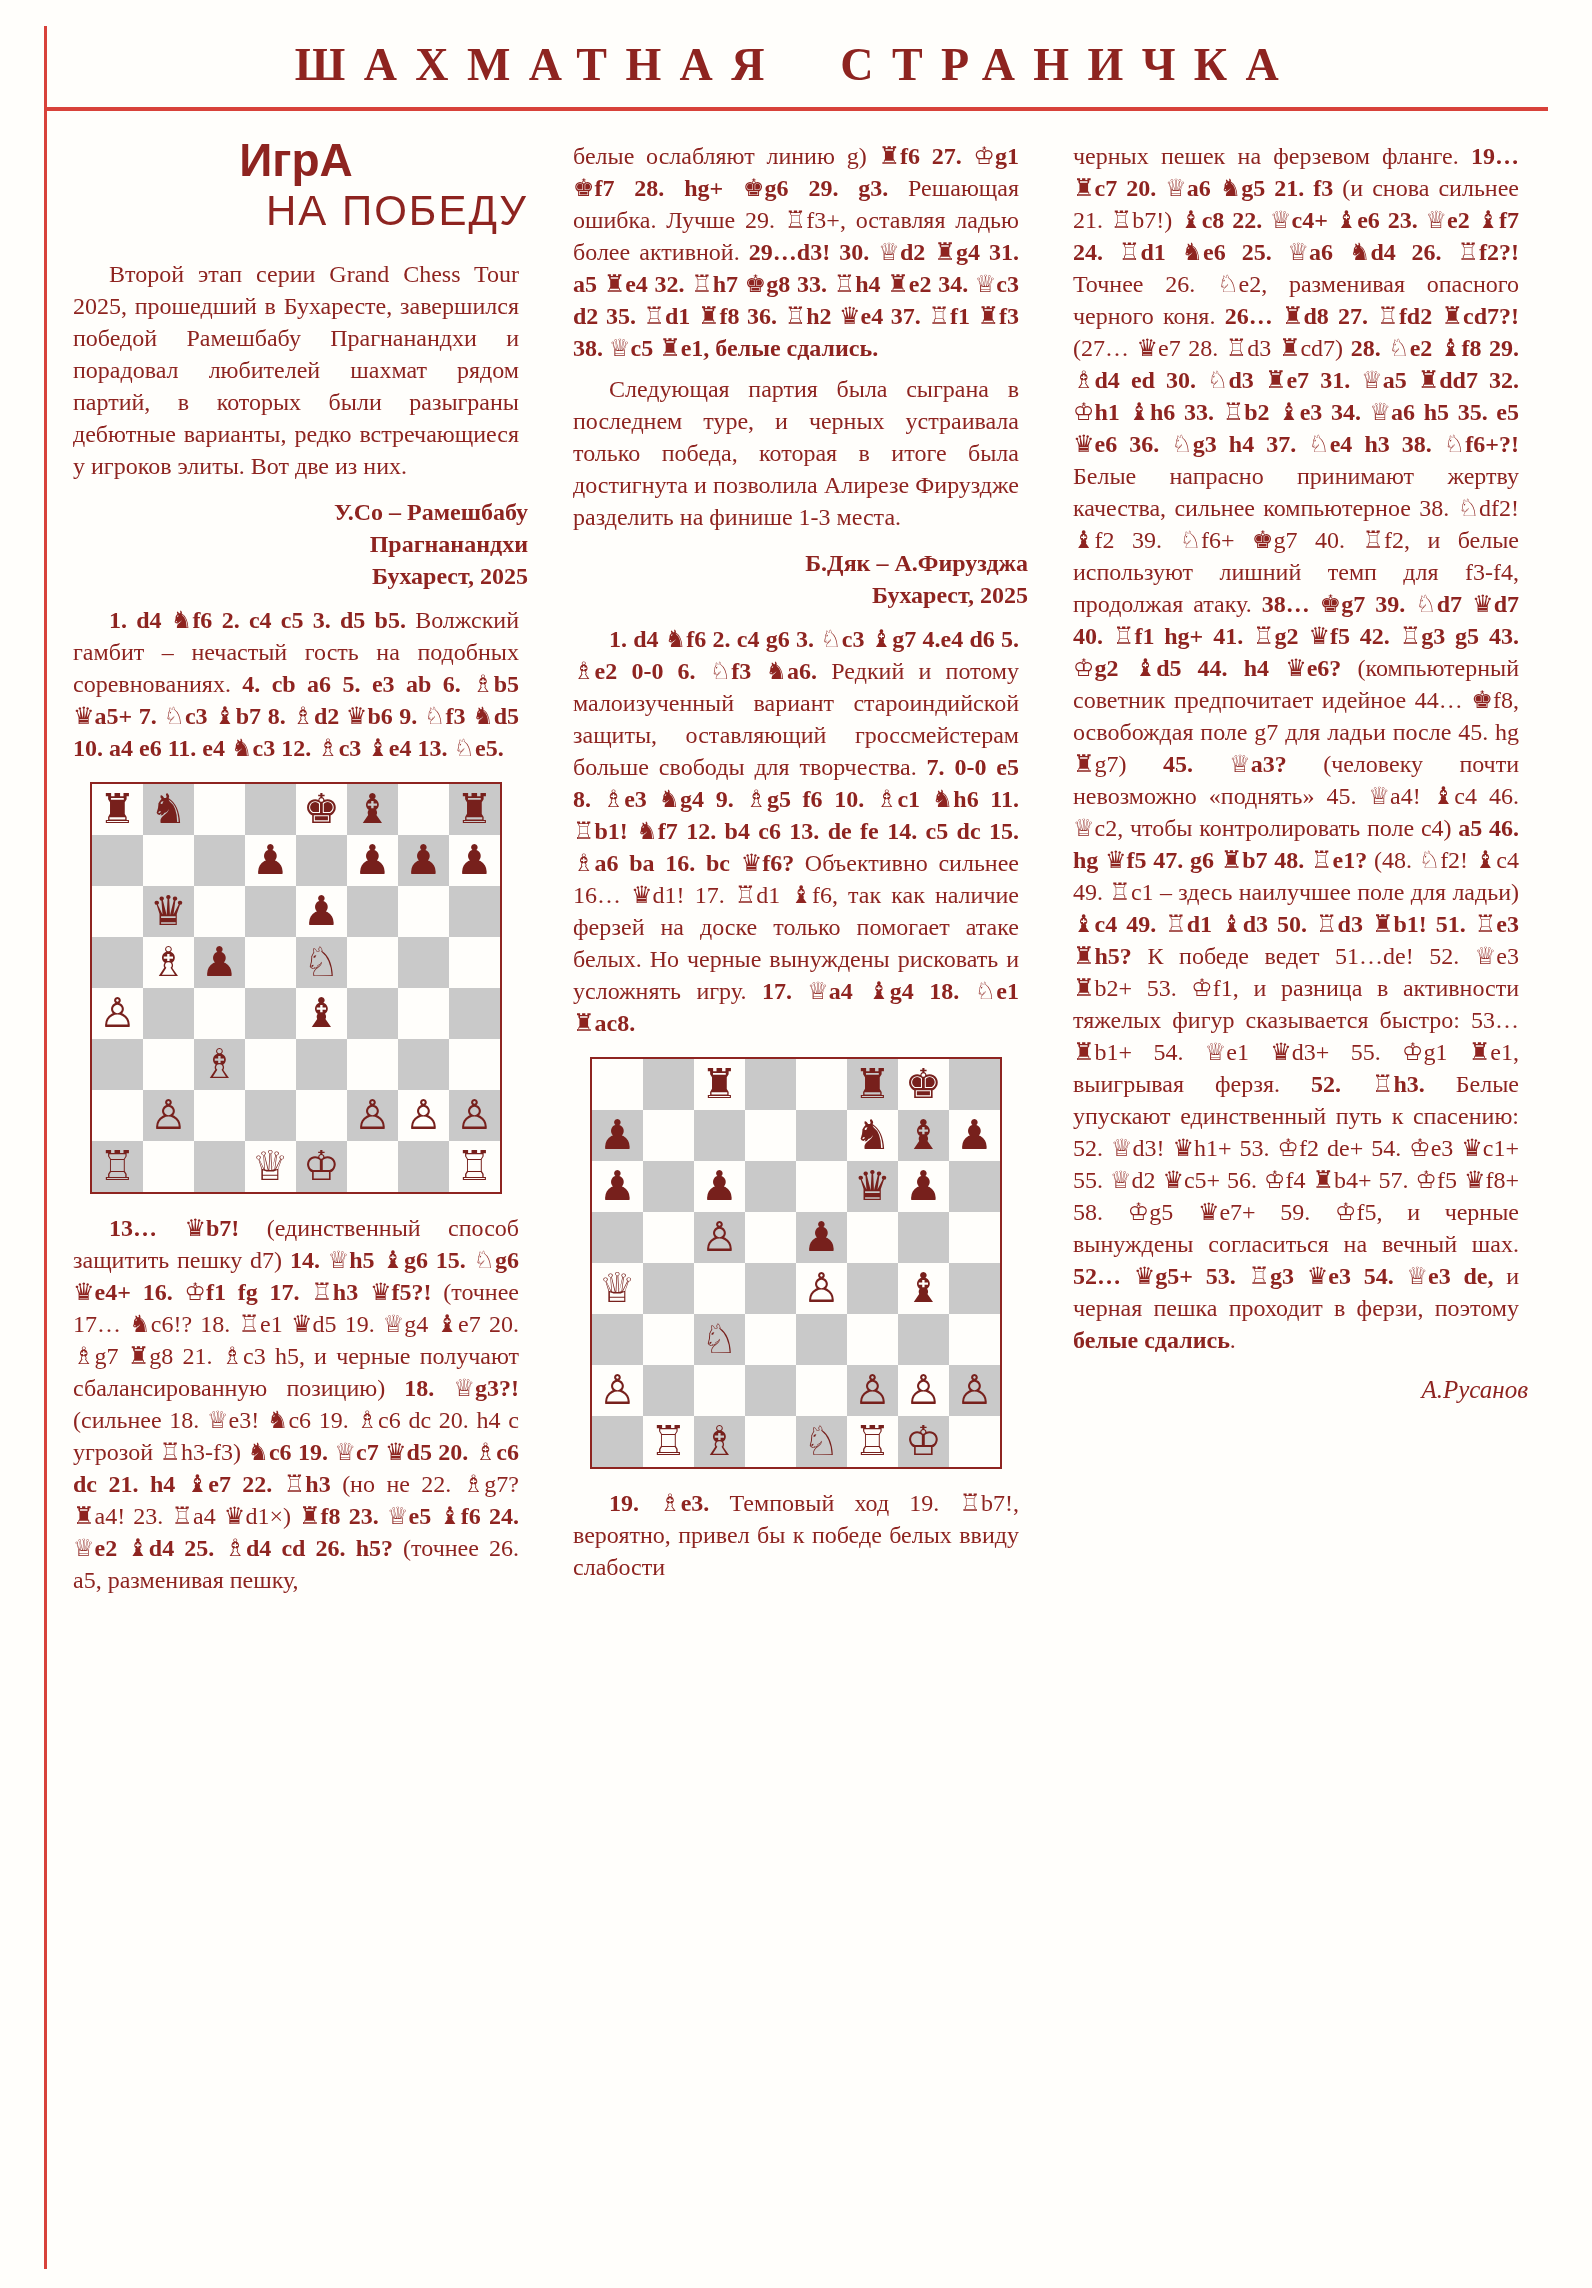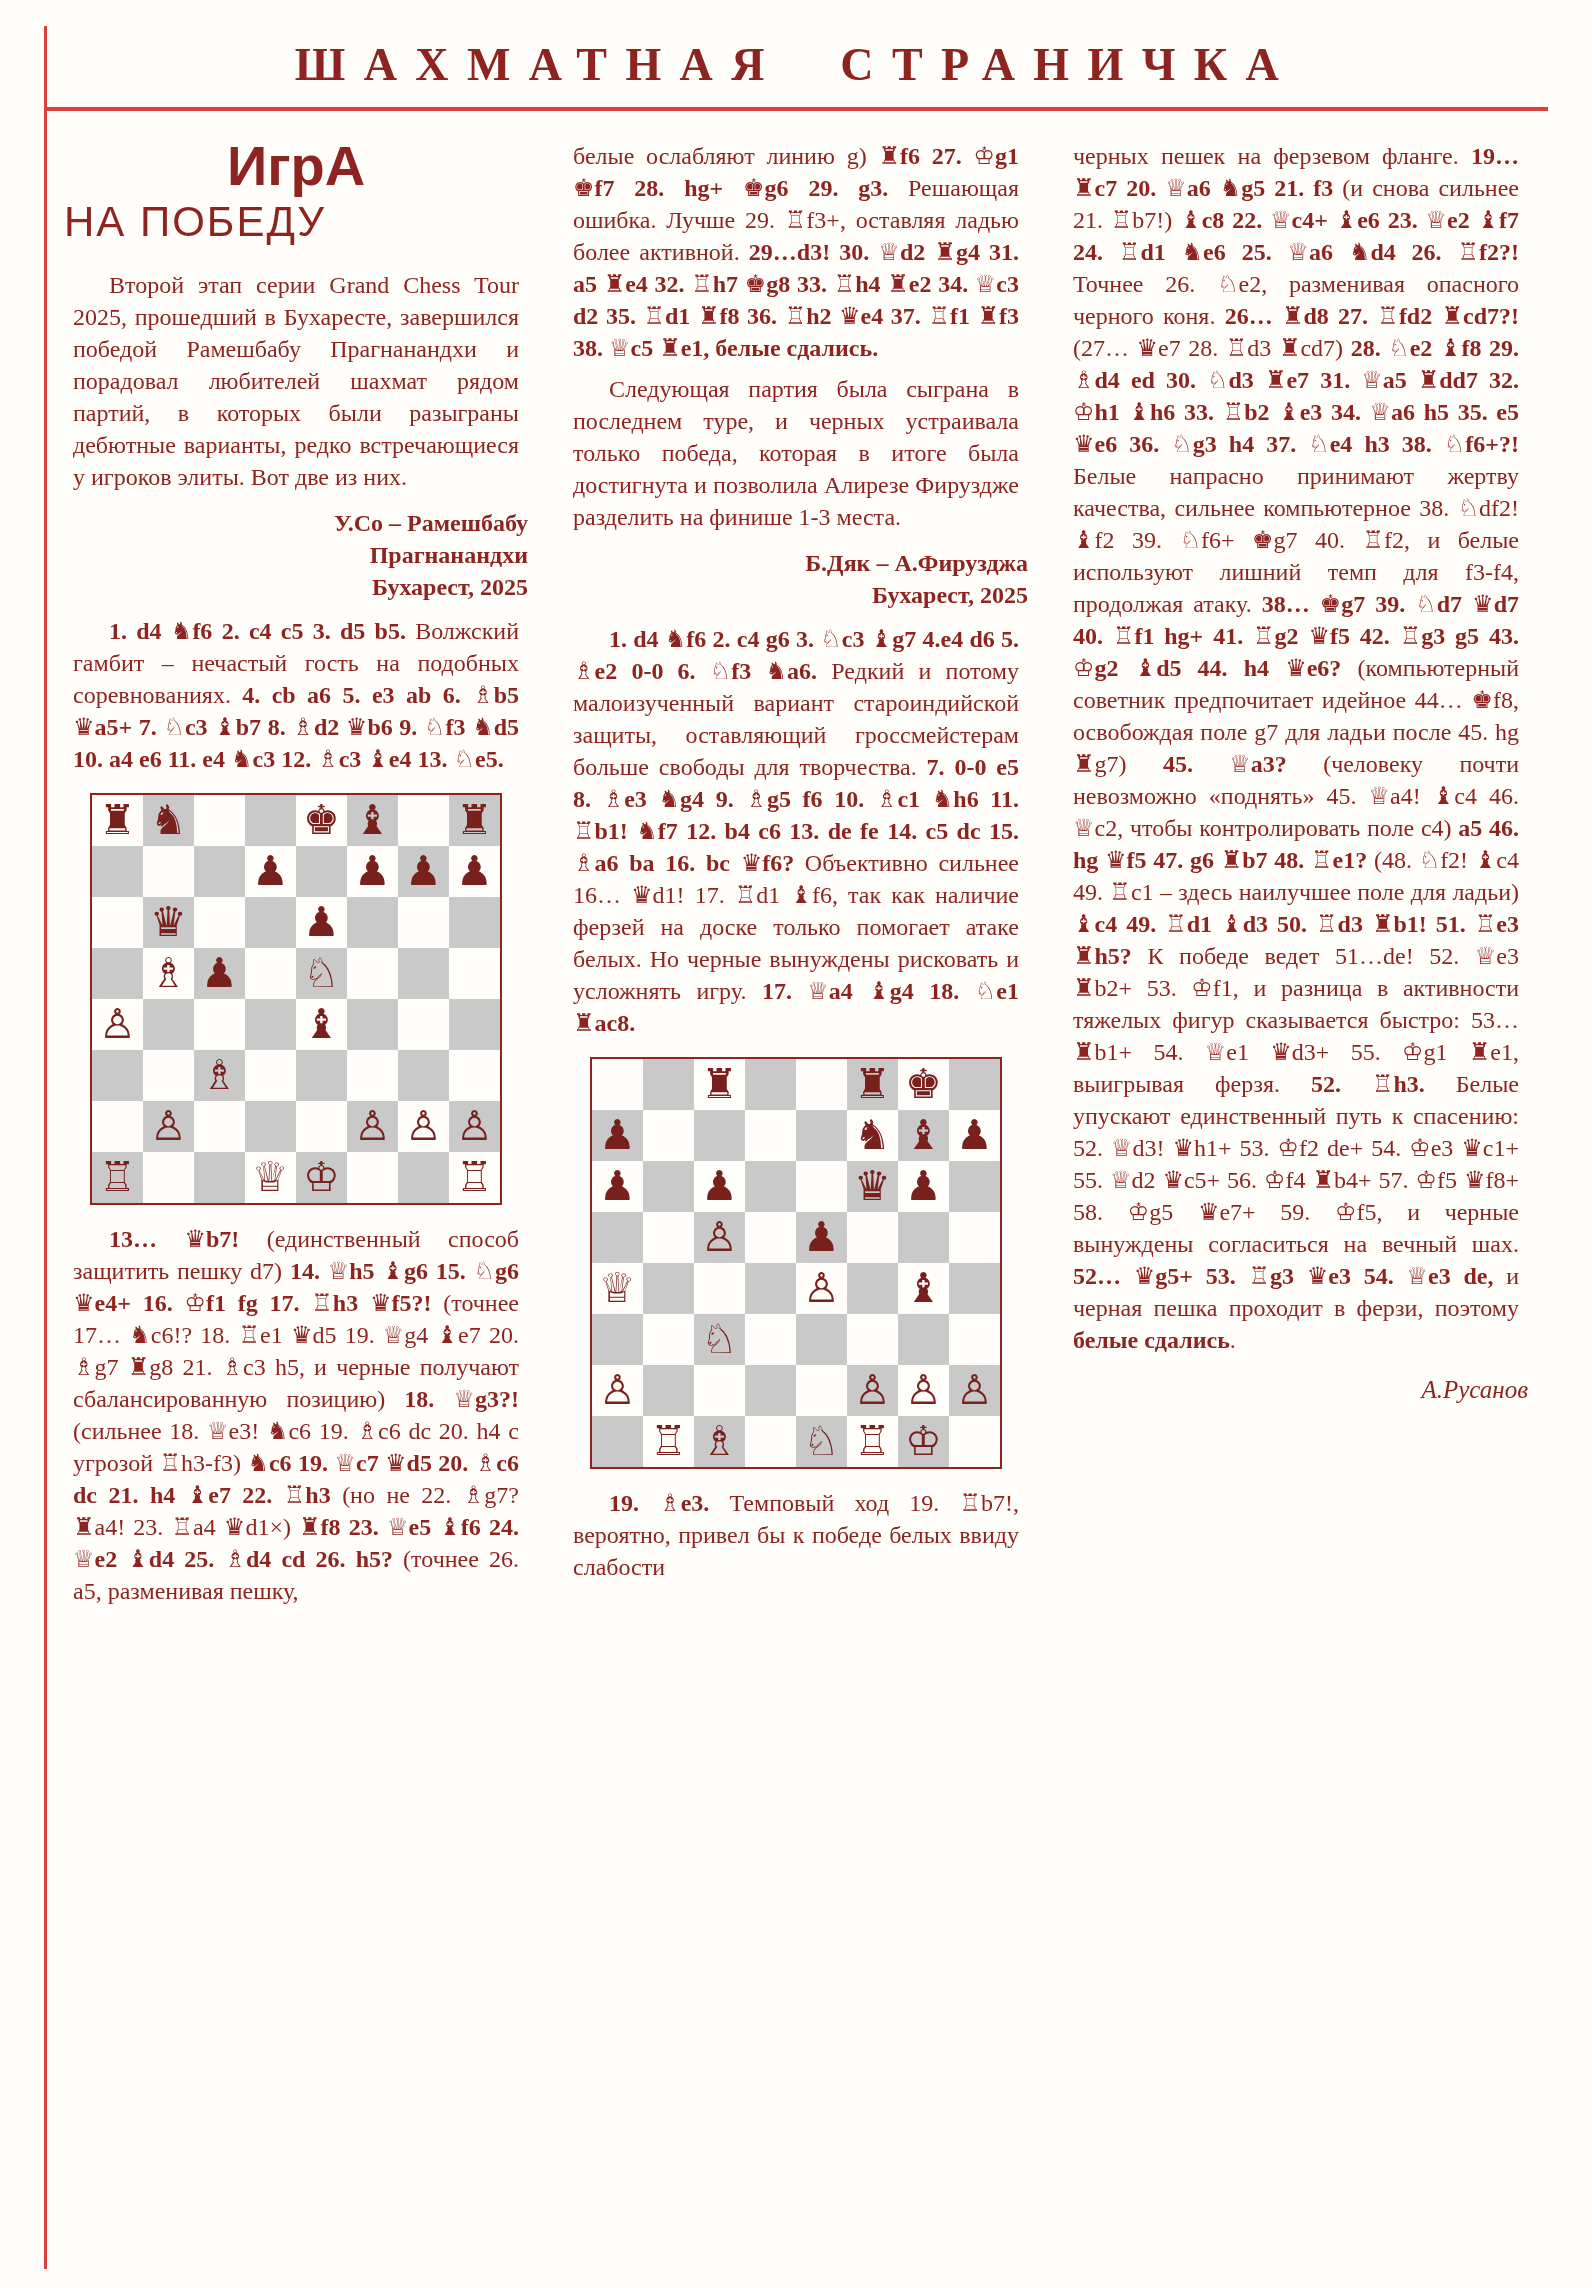--- a/index.html
+++ b/index.html
@@ -28,24 +28,24 @@
   .col{
     flex:0 0 464px;width:464px;
     font-size:24px;line-height:32px;text-align:justify;
     hyphens:auto;
   }
   .col p{margin:9px;}
   .col p.indent{text-indent:36px;}
   b{font-weight:bold;}
   .art-title-1{
     text-align:center;font-family:"Liberation Sans","DejaVu Sans",sans-serif;
-    font-weight:bold;font-size:56px;line-height:1.1;margin-top:4px;
+    font-weight:bold;font-size:46px;line-height:1.1;margin-top:4px;
   }
   .art-title-2{
-    text-align:left;font-family:"Liberation Sans","DejaVu Sans",sans-serif;
+    text-align:right;font-family:"Liberation Sans","DejaVu Sans",sans-serif;
     font-size:42px;letter-spacing:2px;line-height:1.2;margin-bottom:22px;
   }
   .game-header{font-weight:bold;text-align:right;margin:14px 0 12px;line-height:32px;}
   .board{
     display:grid;grid-template-columns:repeat(8,51px);grid-auto-rows:51px;
     width:fit-content;margin:18px auto;border:2px solid var(--ink);
     background:var(--paper);
   }
   .sq{
     display:flex;align-items:center;justify-content:center;

